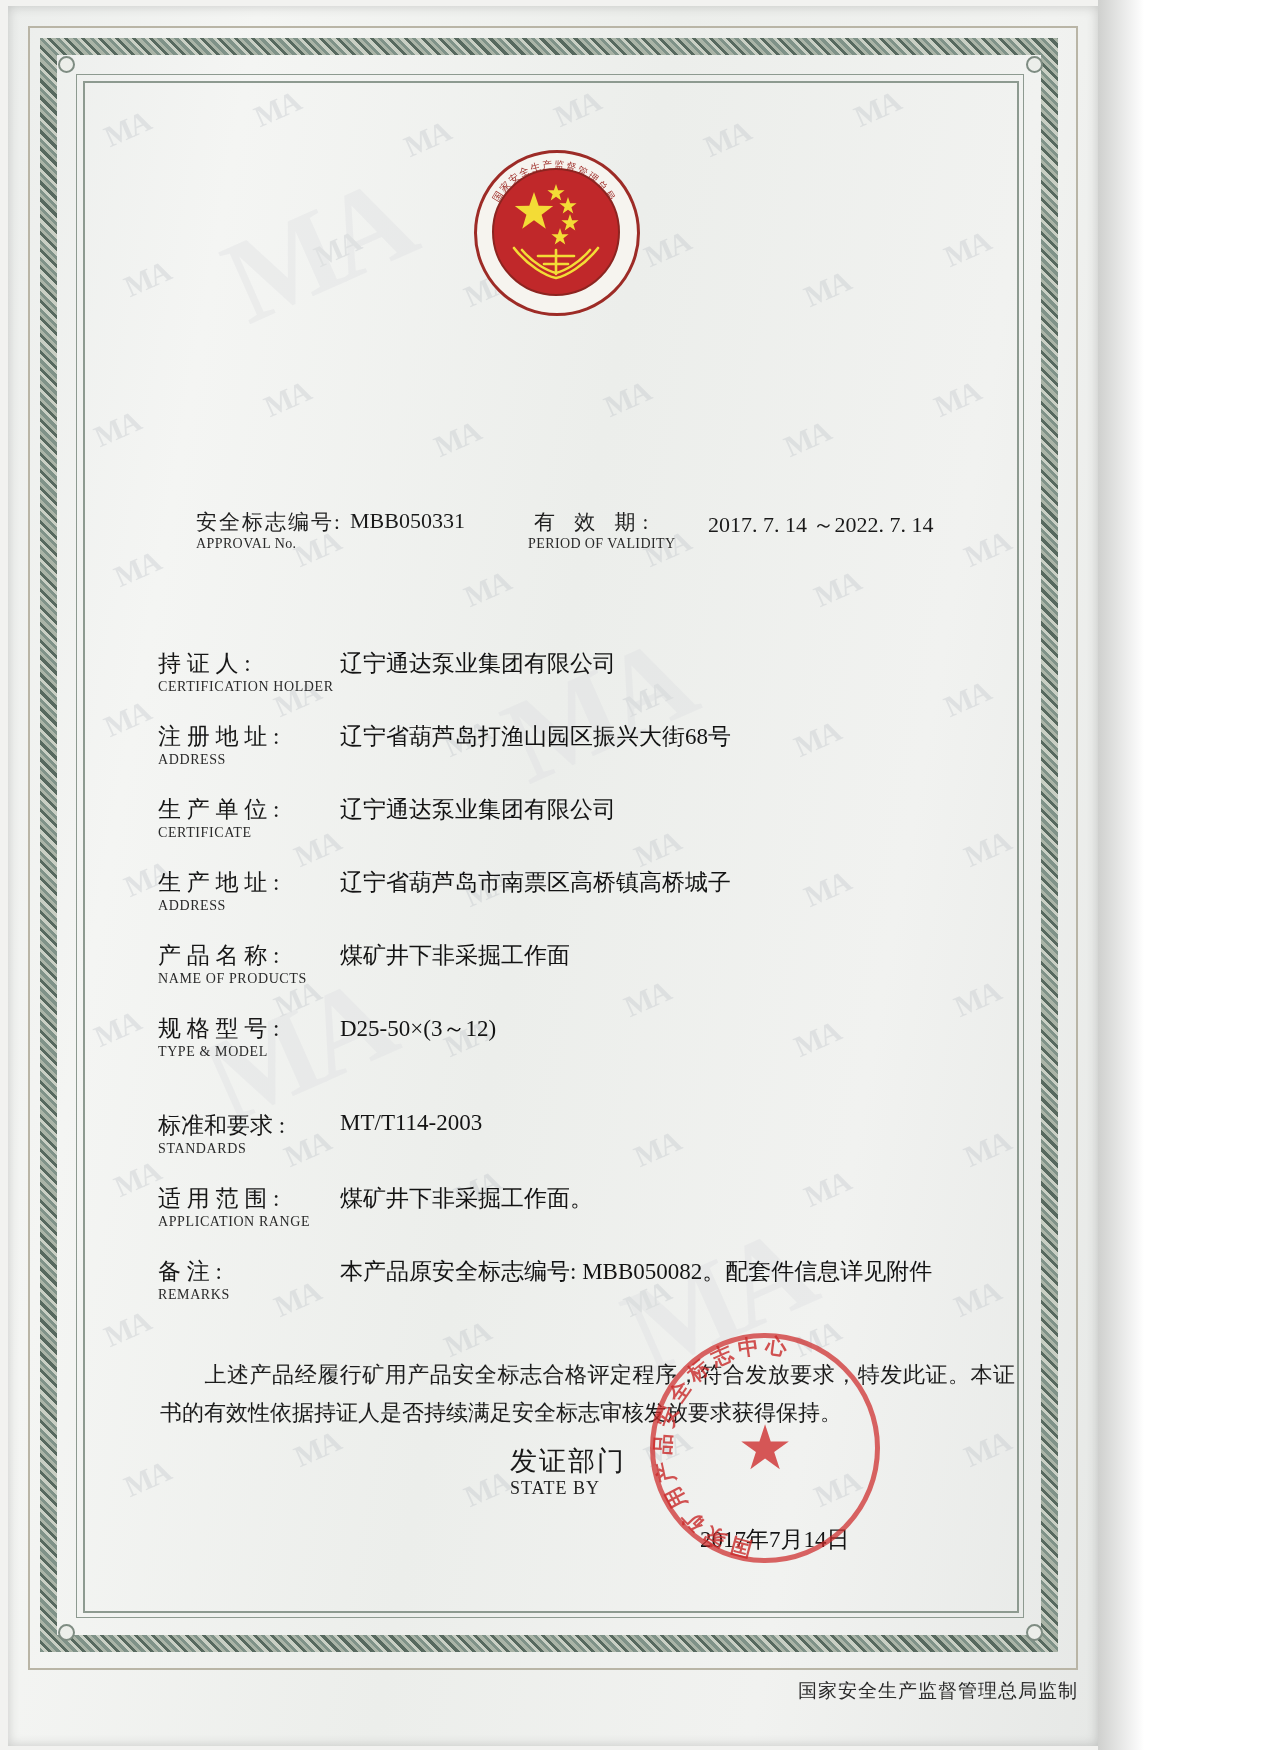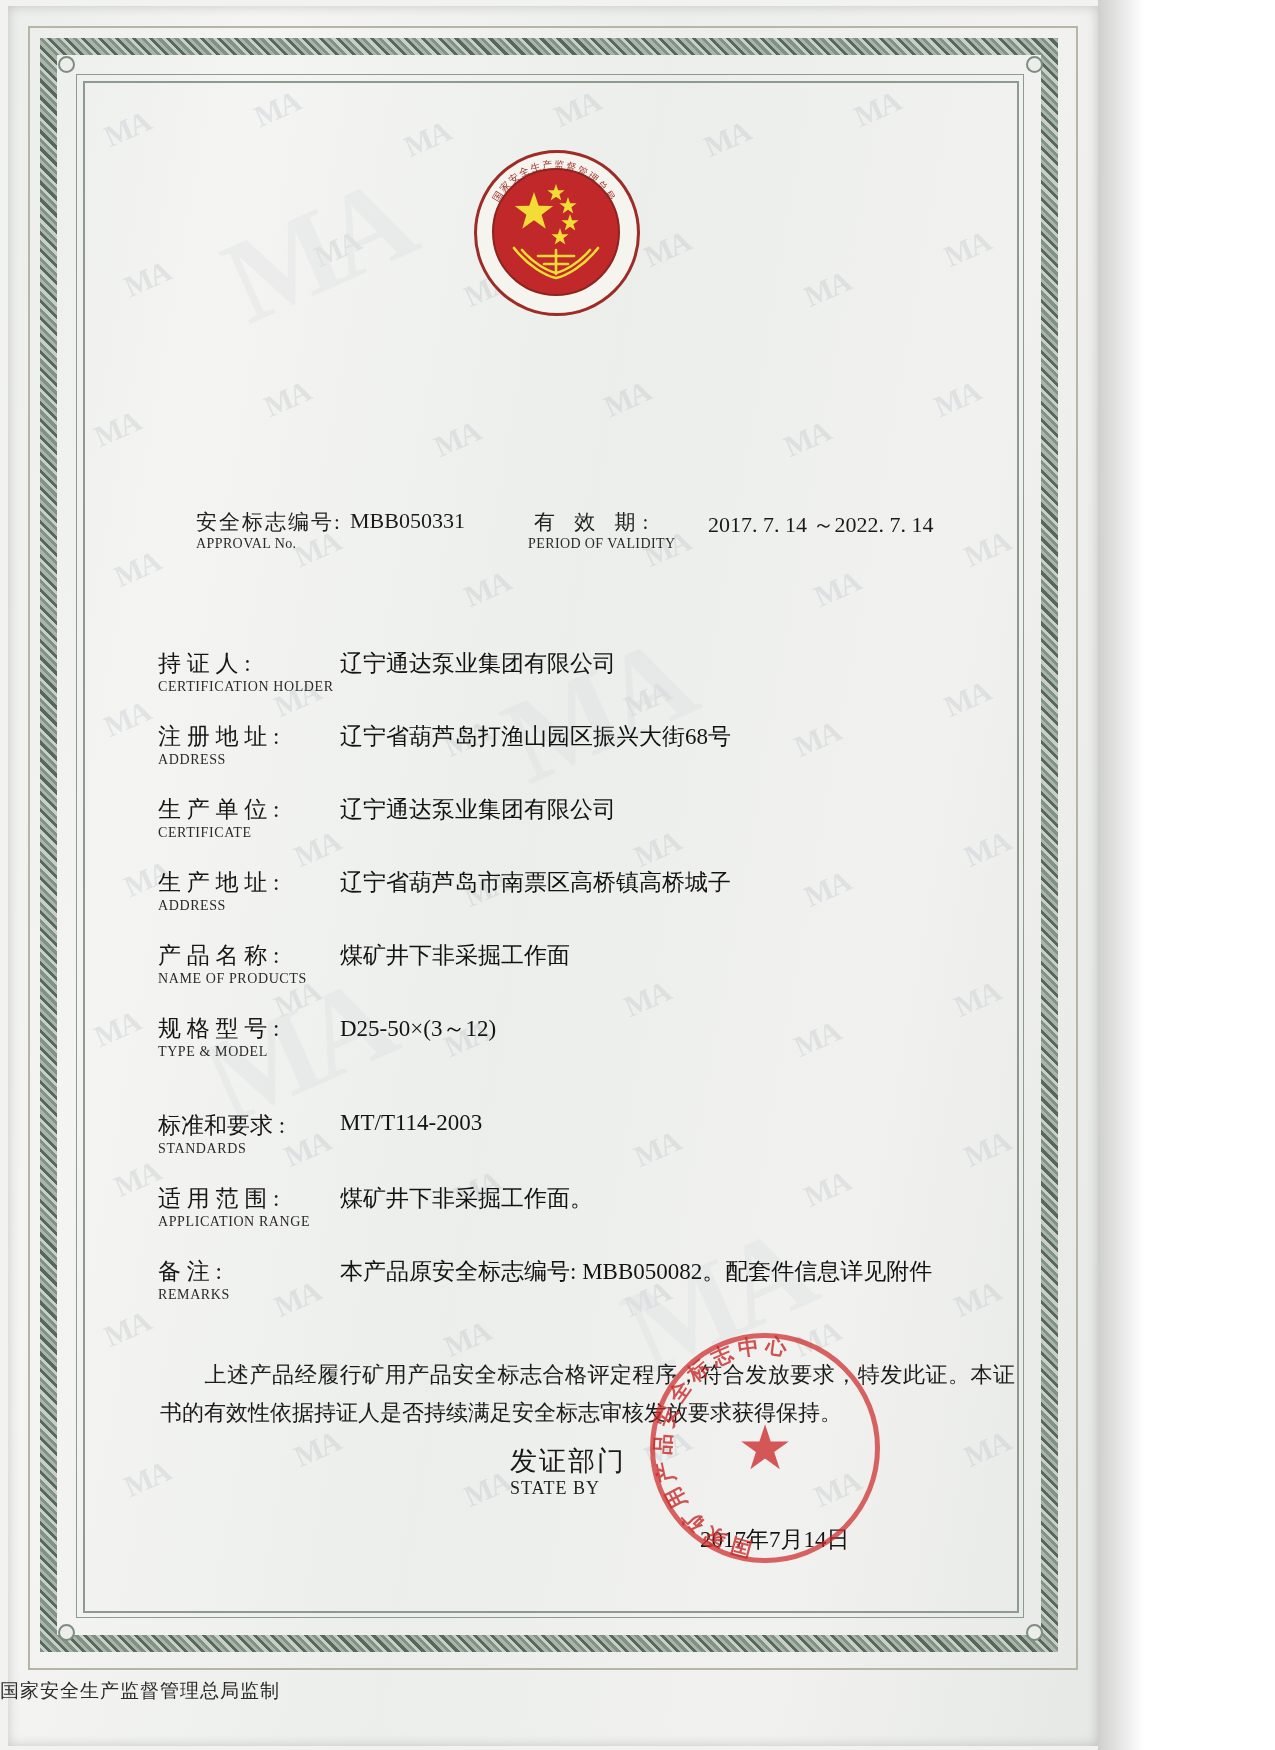--- a/index.html
+++ b/index.html
@@ -279,20 +279,21 @@
     font-size: 62px;
     color: rgba(205,42,42,0.78);
     line-height: 1;
   }
 
   
   #footer {
     position: absolute;
     left: 0; top: 1678px;
     width: 1100px;
+    text-align: right;
     padding-right: 22px;
     box-sizing: border-box;
     font-family: "Liberation Serif", serif;
     font-size: 19px;
     color: #2b2b2b;
     letter-spacing: 1px;
   }
 </style>
 </head>
 <body>

